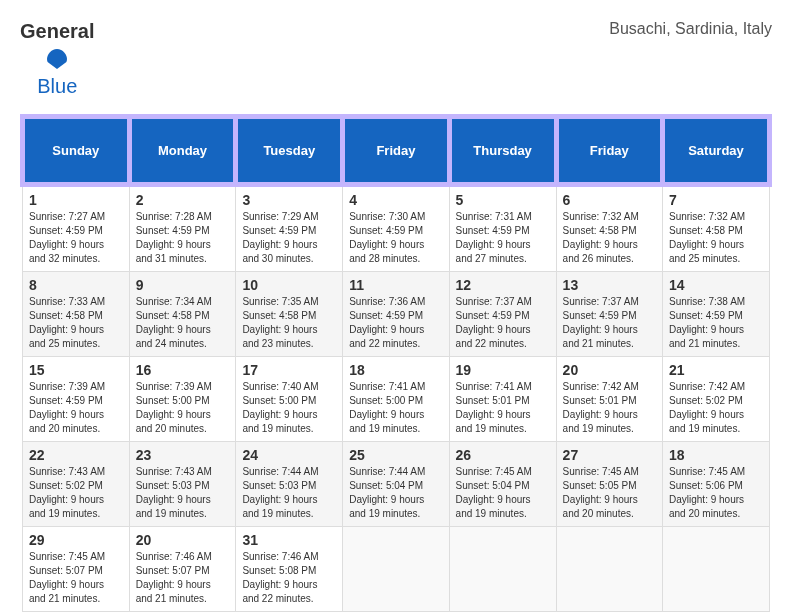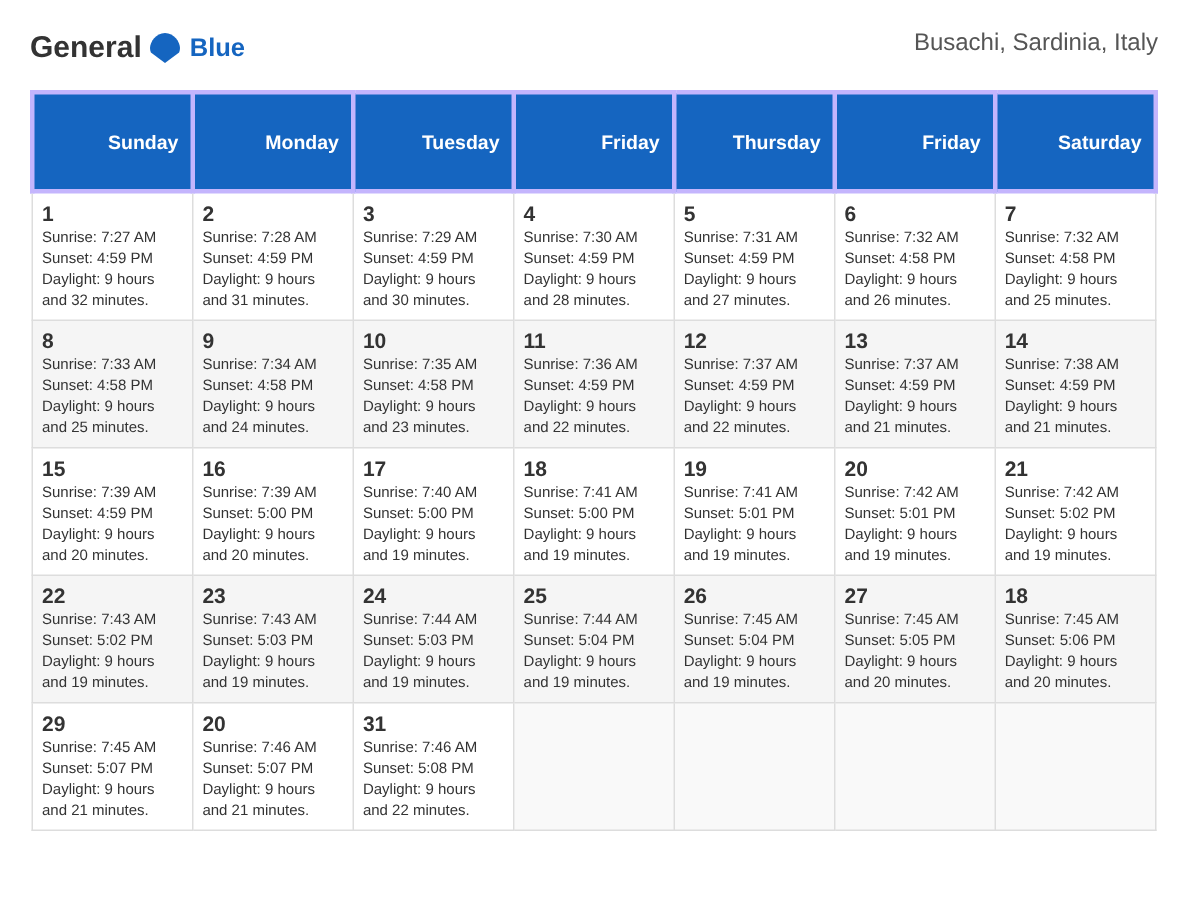--- a/index.html
+++ b/index.html
@@ -18,29 +18,30 @@
     }
     .logo {
       display: flex;
       flex-direction: column;
       align-items: flex-start;
     }
     .logo-text {
       display: flex;
       align-items: center;
       gap: 4px;
+      flex-direction: column;
     }
     .logo-general {
       font-size: 20px;
       font-weight: bold;
       color: #333;
     }
     .logo-blue {
-      font-size: 17px;
-      font-weight: bold;
+      font-size: 20px;
+      font-weight: normal;
       color: #1565c0;
     }
     .logo-icon {
       width: 24px;
       height: 24px;
     }
     .title-area {
       text-align: right;
     }
     .month-title {
@@ -53,25 +54,25 @@
       font-size: 16px;
       color: #555;
     }
     .calendar {
       width: 100%;
       border-collapse: collapse;
     }
     .calendar th {
       background-color: #1565c0;
       color: #fff;
-      text-align: right;
+      text-align: center;
       padding: 24px 8px;
       font-size: 13px;
       font-weight: bold;
-      border: 3px solid #c4b5fd;
+      border: 5px solid #c4b5fd;
     }
     .calendar td {
       vertical-align: top;
       border: 1px solid #ddd;
       padding: 5px 6px;
       width: 108px;
       min-height: 80px;
       font-size: 10.5px;
       color: #333;
       background: #fff;

